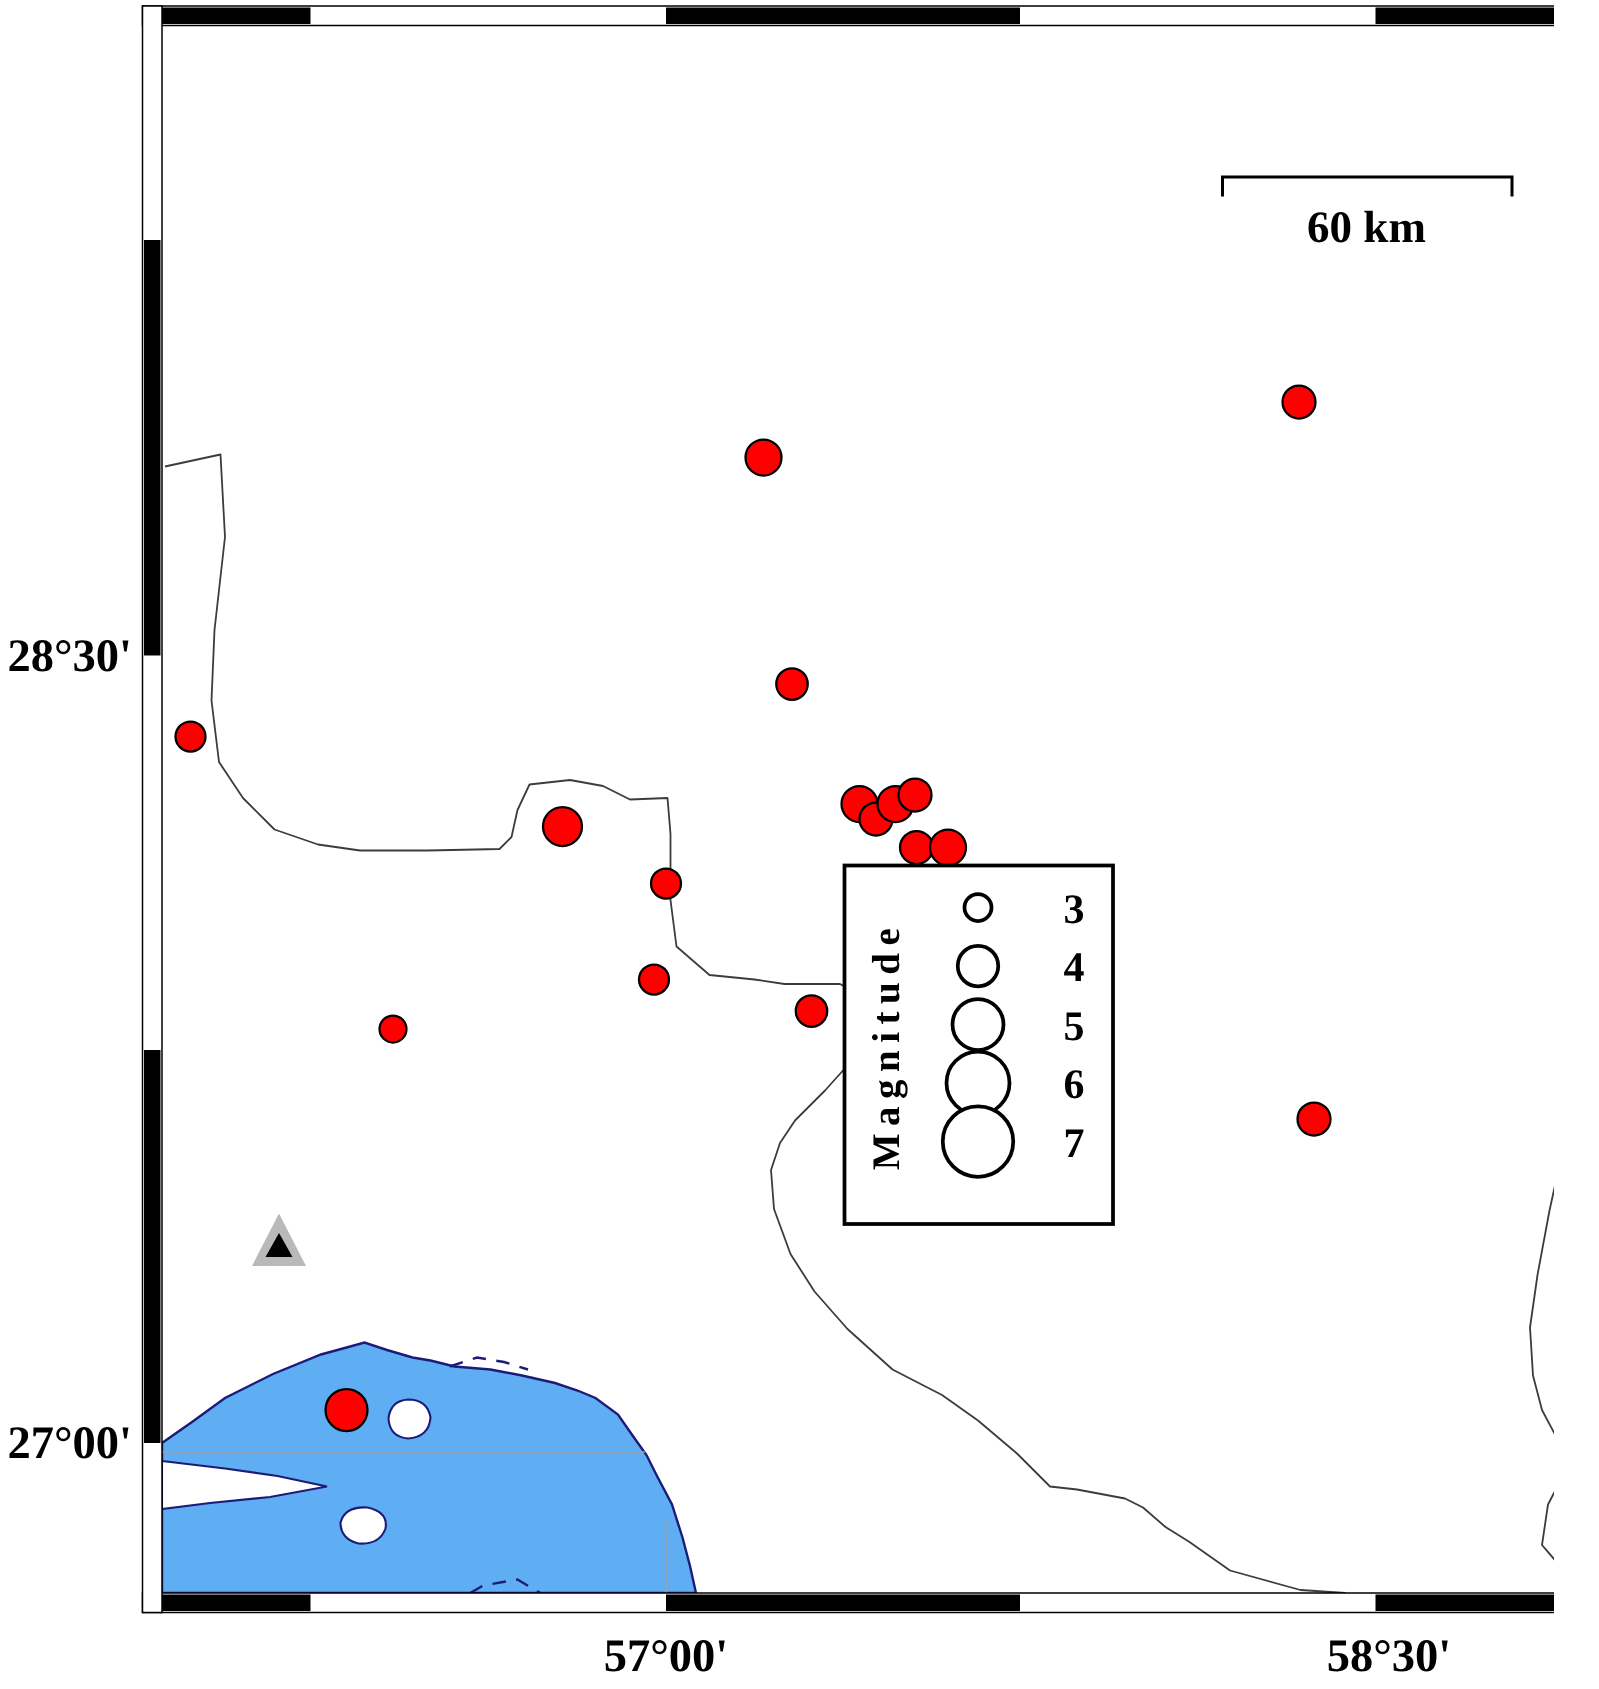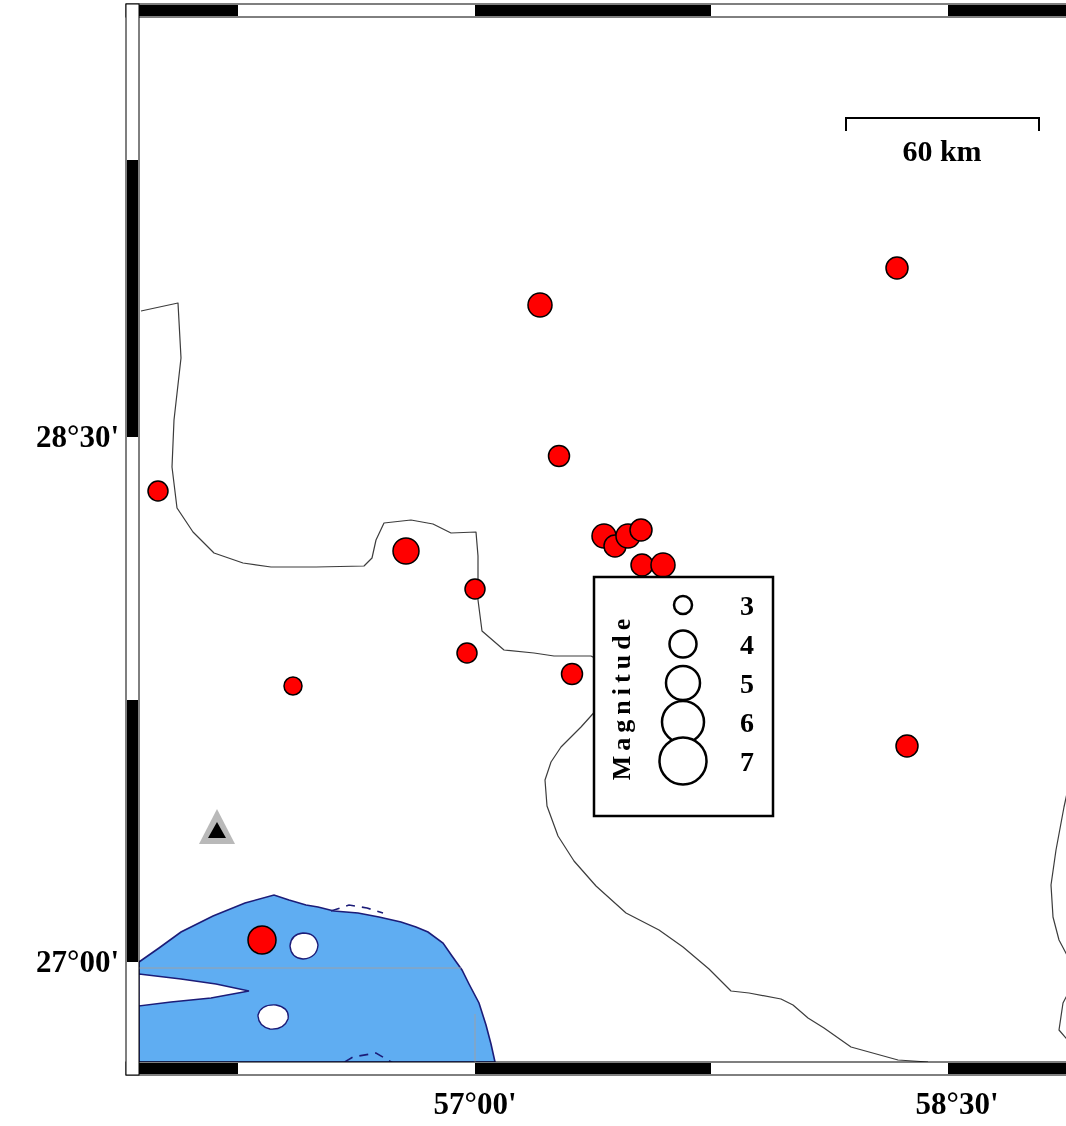--- a/index.html
+++ b/index.html
@@ -1,16 +1,16 @@
 <!DOCTYPE html>
 <html><head>
 <meta charset="utf-8">
 <style>
   html,body{margin:0;padding:0;background:#ffffff;}
-  .stage{position:relative;width:1036px;height:1126px;background:#ffffff;overflow:hidden;padding-left:31px;}
+  .stage{position:relative;width:1036px;height:1126px;background:#ffffff;overflow:hidden;}
   svg{display:block;}
   .serif-lbl{font-family:"Liberation Serif",serif;font-weight:700;fill:#000;}
   .axis-lbl{font-size:31px;}
   .scale-lbl{font-size:30px;}
   .legend-title{font-size:26px;letter-spacing:5px;}
   .legend-val{font-size:28px;}
 </style>
 </head>
 <body>
 

